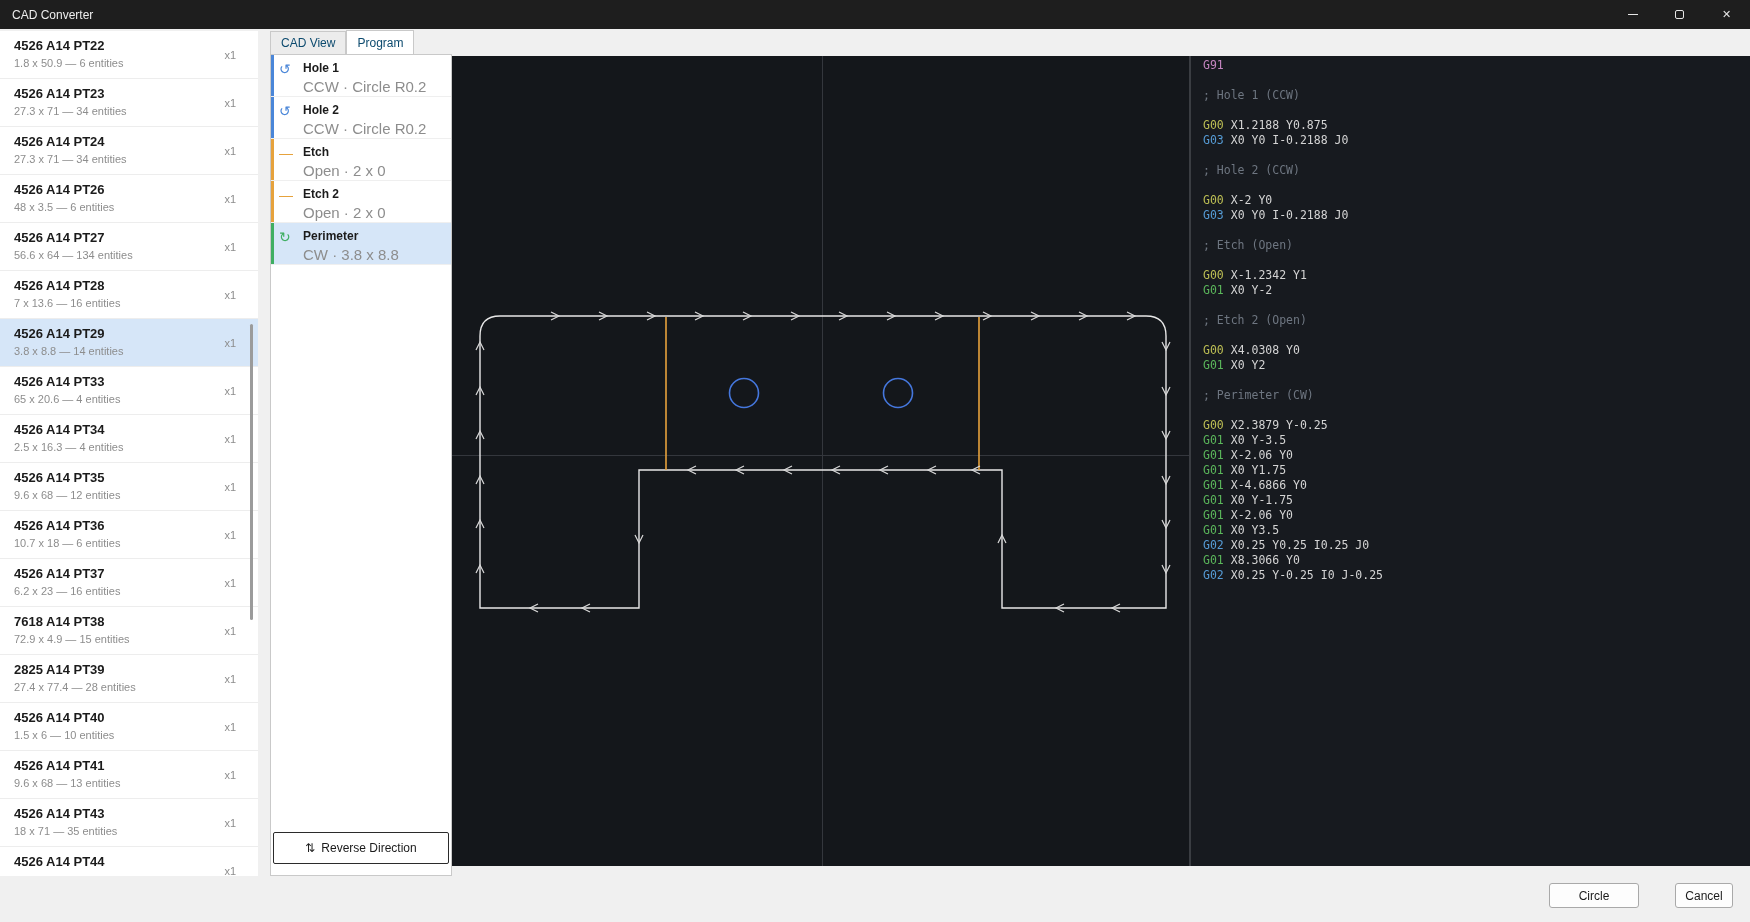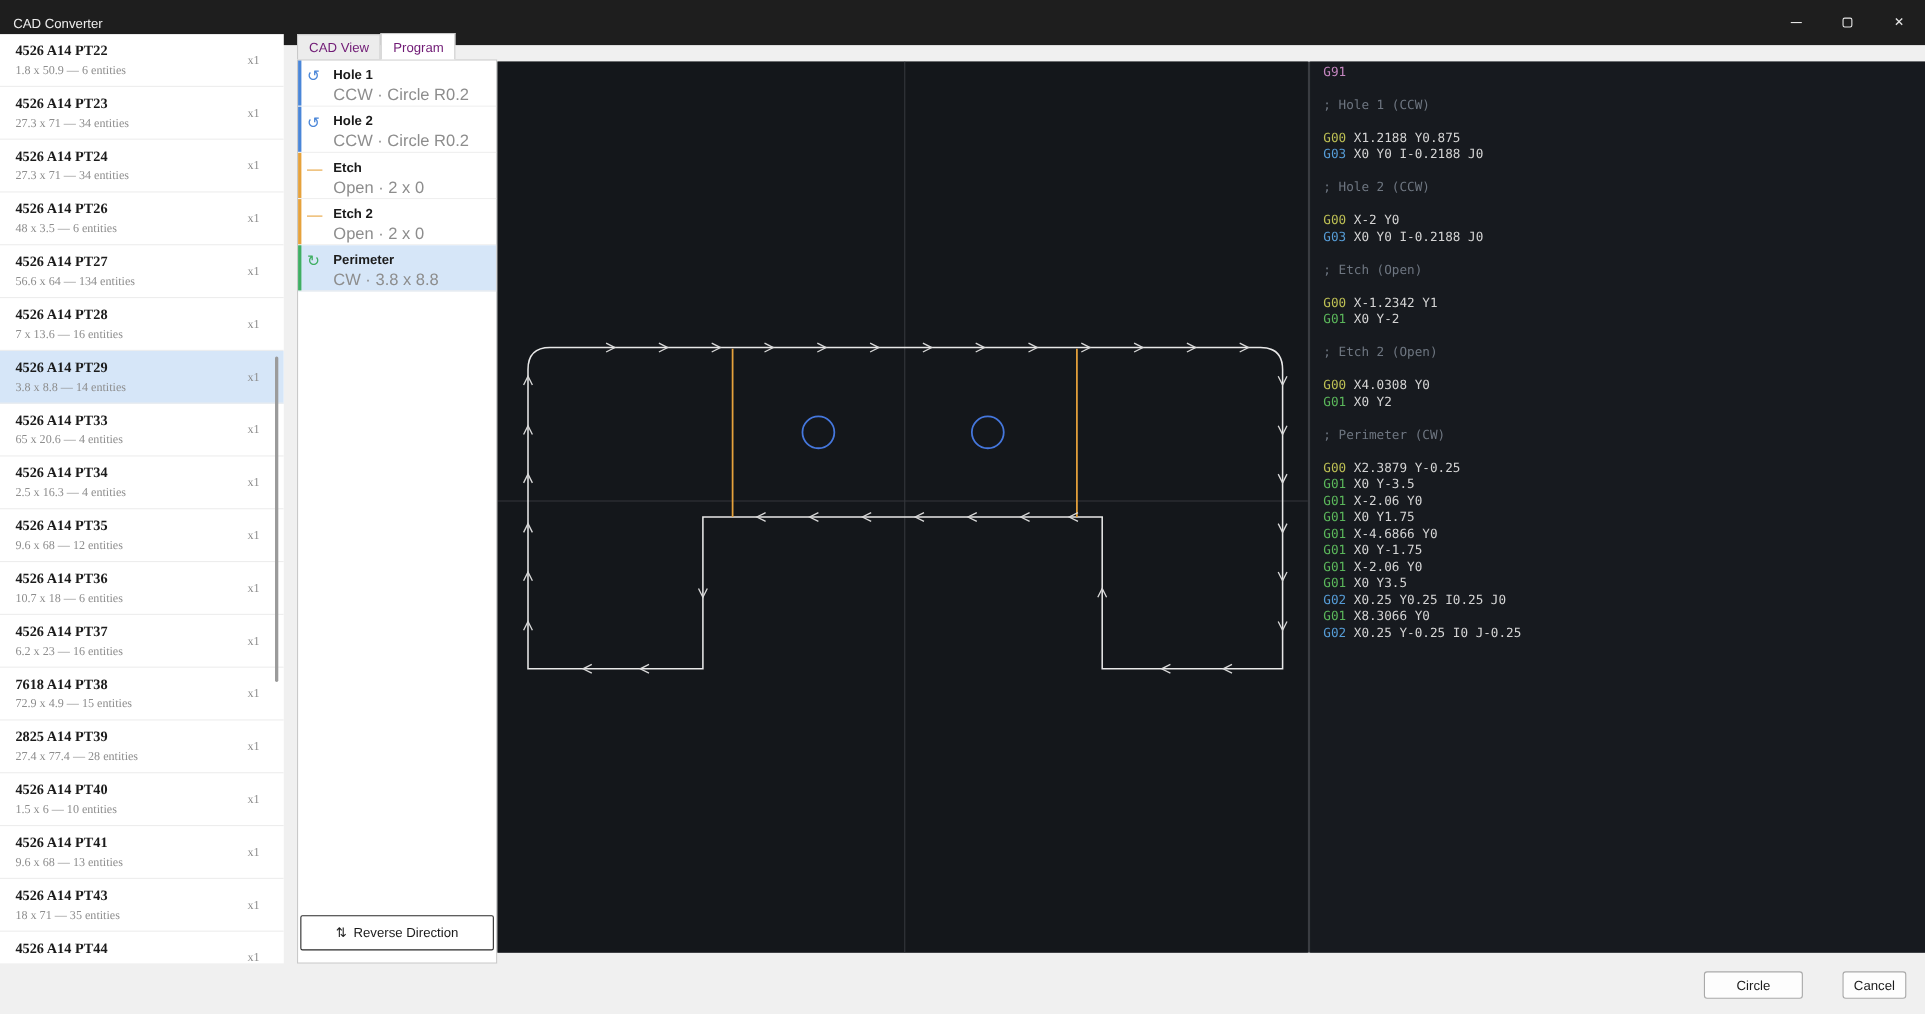--- a/index.html
+++ b/index.html
@@ -7,53 +7,53 @@
   body {
     position: relative;
     background: #f0f0f0;
     font-family: "Liberation Sans", sans-serif;
     overflow: hidden;
     color: #1b1b1b;
   }
 
   
   .titlebar {
-    position: absolute; top:0; left:0; right:0; height:41px;
+    position: absolute; top:0; left:0; right:0; height:29px;
     background:#1e1e1e; display:flex; align-items:center;
   }
   .titlebar .title { margin-left:12px; font-size:12px; color:#ededed; }
   .win-controls { margin-left:auto; display:flex; height:100%; }
   .winbtn { width:47px; height:100%; display:flex; align-items:center; justify-content:center; color:#e6e6e6; font-size:11px; cursor:default; }
   .glyph-min { display:block; width:10px; height:1px; background:#e6e6e6; }
   .glyph-max { display:block; width:9px; height:9px; border:1px solid #e6e6e6; border-radius:2px; }
 
   
   .sidebar {
     position:absolute; top:31px; left:0; width:258px; bottom:46px;
-    background:#ffffff; overflow:hidden;font-family:Liberation Serif, serif;
+    background:#ffffff; overflow:hidden;
   }
   .part-row {
     height:48px; position:relative;
     padding:7px 22px 0 14px;
     border-bottom:1px solid #ededed;
   }
   .part-row.selected { background:#d6e6f8; }
   .part-name { font-size:13px; font-weight:bold; color:#1b1b1b; white-space:nowrap; }
   .part-detail { font-size:11px; color:#8d8d8d; margin-top:4px; white-space:nowrap; }
   .part-qty { position:absolute; right:22px; top:50%; transform:translateY(-50%); font-size:11px; color:#8d8d8d; }
   .sidebar-scrollbar { position:absolute; top:31px; left:250px; width:4px; bottom:46px; }
   .sidebar-scrollbar .thumb { position:absolute; top:293px; height:296px; width:3px; background:#9b9b9b; border-radius:2px; }
 
   
   .program-panel { position:absolute; left:270px; top:31px; width:182px; bottom:46px; }
   .tabbar { display:flex; height:23px; align-items:flex-end; }
   .tab {
     font-size:12px; padding:4px 10px 4px 10px;
     background:#ececec; border:1px solid #c9c9c9; border-bottom:none;
-    color:#701a75; position:relative; cursor:default;
+    color:#0c4a6e; position:relative; cursor:default;
   }
   .tab.active { background:#ffffff; z-index:3; padding-top:5px; }
   .panel-body {
     position:absolute; top:23px; left:0; right:0; bottom:0;
     background:#ffffff; border:1px solid #c9c9c9; z-index:2;
   }
   .op-row {
     height:42px; position:relative;
     padding:6px 6px 0 32px;
     border-bottom:1px solid #efefef;

